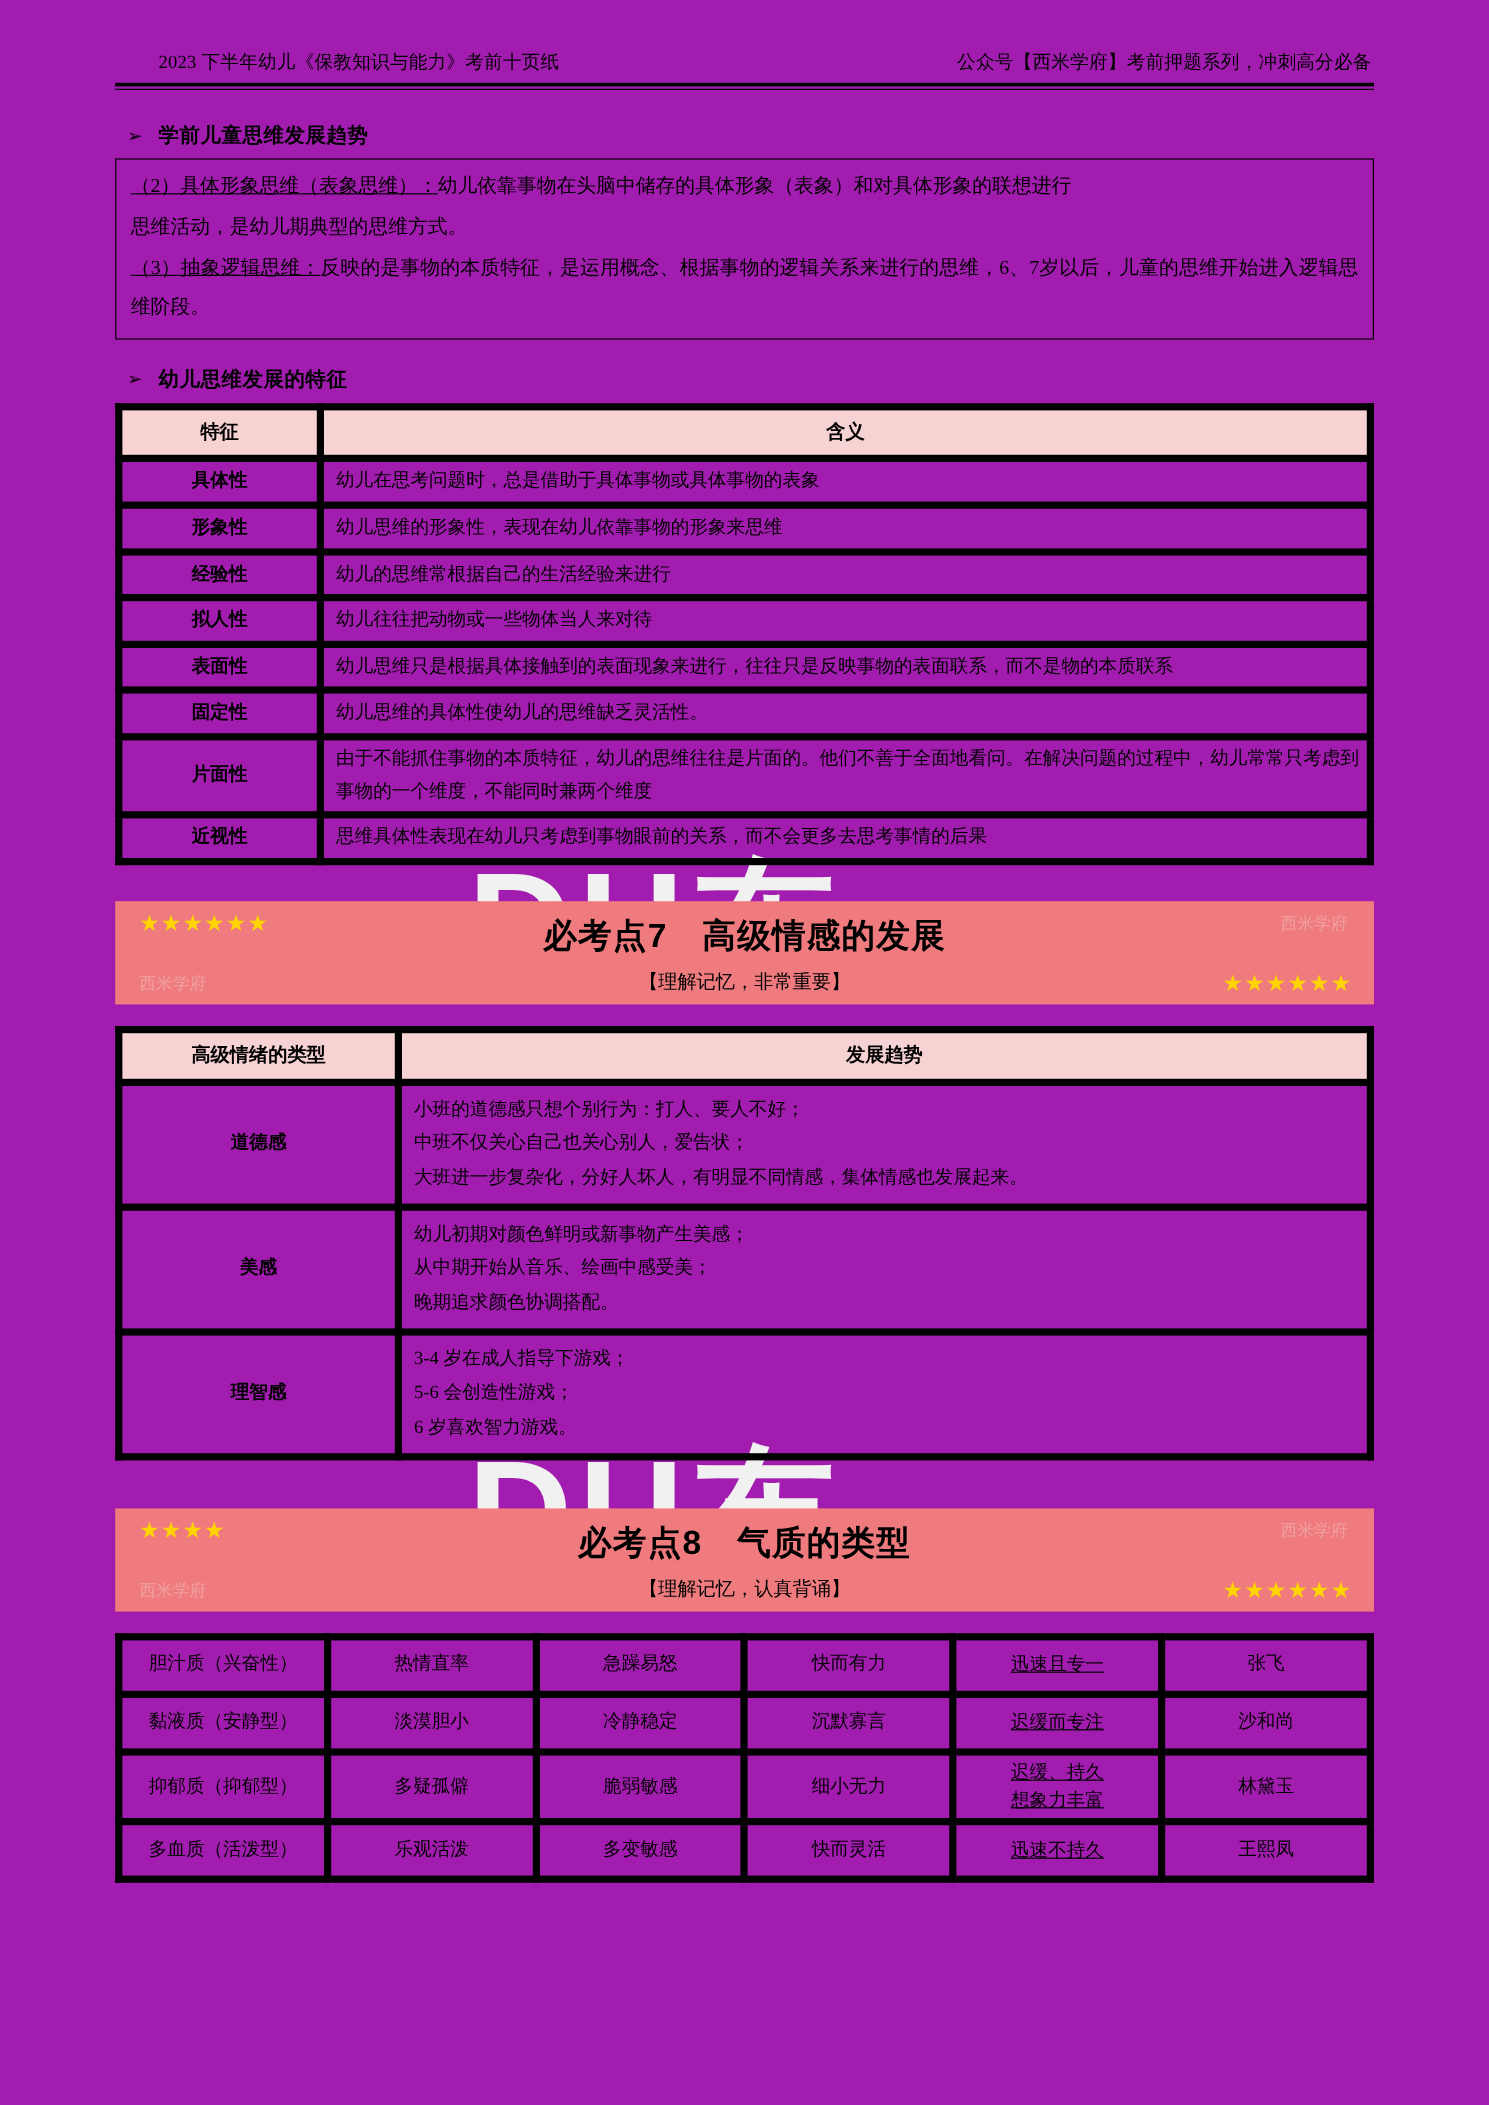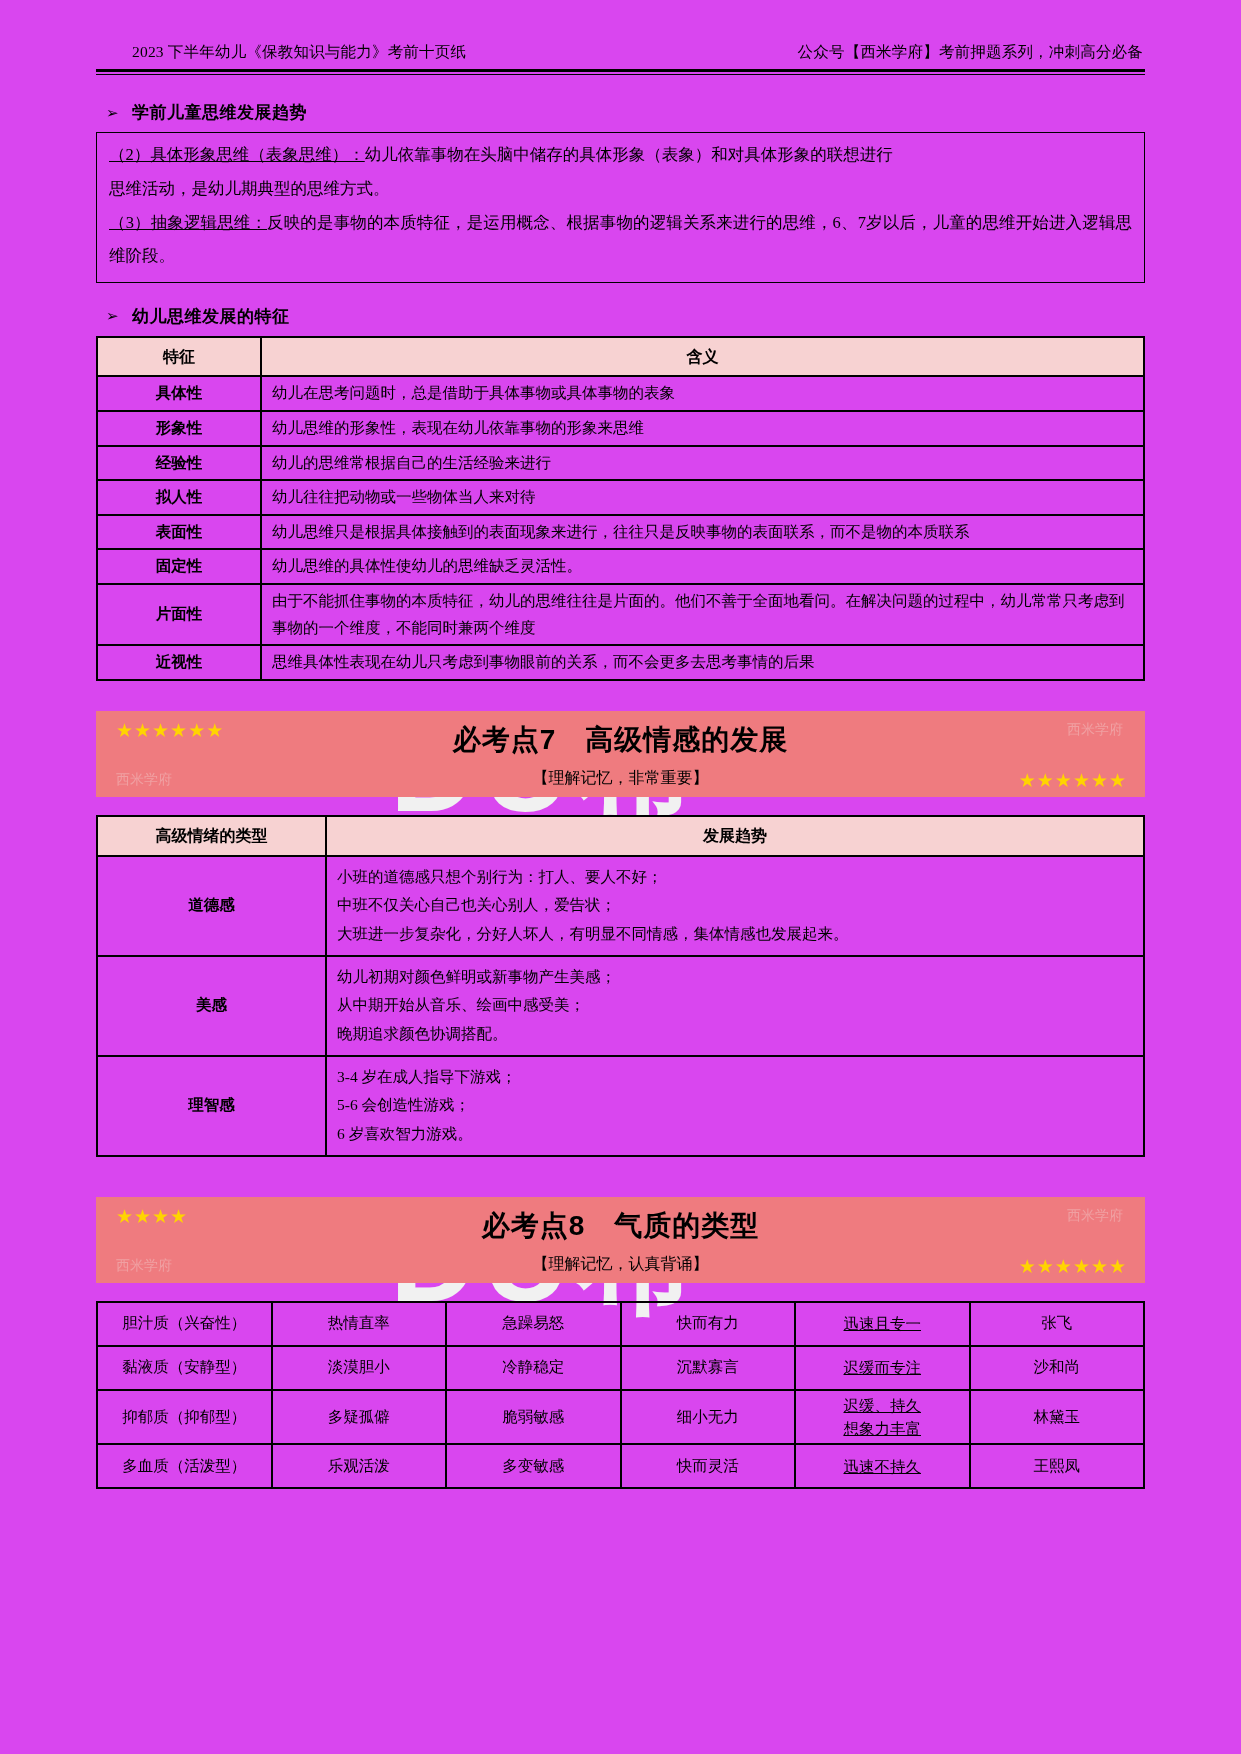--- a/index.html
+++ b/index.html
@@ -8,21 +8,21 @@
     background: #ffffff;
   }
   body {
     font-family: "Liberation Serif", "DejaVu Serif", serif;
     color: #000;
   }
   .page {
     width: 1241px;
     height: 1754px;
     position: relative;
-    background: #d946ef;
+    background: #a21caf;
     box-sizing: border-box;
     padding: 0;
     overflow: hidden;
   }
   .watermark {
     position: absolute;
     font-family: "Liberation Sans", sans-serif;
     font-weight: bold;
     color: #f1f1f1;
     pointer-events: none;
@@ -89,21 +89,21 @@
   }
   .u { text-decoration: underline; }
 
   
   table {
     border-collapse: collapse;
     width: 100%;
     table-layout: fixed;
   }
   table td, table th {
-    border: 2px solid #000000;
+    border: 6px solid #000000;
     font-size: 15.5px;
     padding: 3px 6px;
     line-height: 1.72;
     vertical-align: middle;
   }
   .thead td {
     background: #f7d2d2;
     text-align: center;
     font-weight: bold;
     font-size: 16px;

